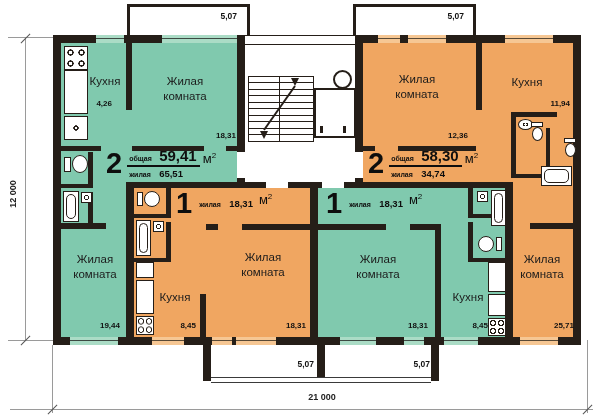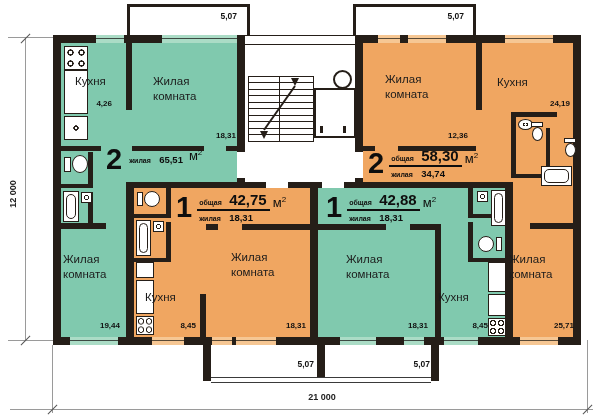--- a/index.html
+++ b/index.html
@@ -27,21 +27,21 @@
     background-image:repeating-linear-gradient(180deg,transparent 0 5.5px,var(--wall) 5.5px 6.5px);}
   .elev{position:absolute;background:#fff;border:2px solid var(--wall);}
   .chute{position:absolute;background:#fff;border:2px solid var(--wall);border-radius:50%;}
   
   .fx{position:absolute;background:#fff;border:1.5px solid var(--wall);box-sizing:border-box;}
   .round{border-radius:50%;}
   .stove{background-image:radial-gradient(circle,transparent 2px,var(--wall) 2px 3px,transparent 3.3px);background-size:50% 50%;}
   .sinky{background-image:radial-gradient(ellipse at center,transparent 0 1.5px,var(--wall) 1.5px 2.5px,transparent 2.8px);}
   .tub-in{position:absolute;left:2px;right:2px;top:2px;bottom:2px;border:1px solid var(--wall);border-radius:5px;}
   
-  .room-name{position:absolute;font-size:11.5px;line-height:1.3;text-align:left;color:#1b1b1b;}
+  .room-name{position:absolute;font-size:11.5px;line-height:1.3;text-align:center;color:#1b1b1b;}
   .area{position:absolute;font-size:8px;font-weight:bold;text-align:right;color:#111;}
   .apt{position:absolute;display:flex;align-items:center;color:#0e0e0e;}
   .apt-num{font-weight:bold;font-size:29px;line-height:.85;margin-right:5px;}
   .apt-mid{display:flex;flex-direction:column;}
   .apt-top{display:flex;align-items:baseline;border-bottom:2px solid #0e0e0e;padding:0 3px 1px 2px;}
   .apt-bot{display:flex;align-items:baseline;padding:1px 3px 0 2px;}
   .apt-word{font-size:7px;font-weight:bold;width:30px;}
   .apt-vt{font-size:15px;font-weight:bold;}
   .apt-vb{font-size:9.5px;font-weight:bold;}
   .apt-unit{font-size:13px;font-weight:normal;margin:-8px 0 0 3px;}
@@ -203,37 +203,41 @@
   <div class="room-name" style="left:75px;top:74px;width:60px;">Кухня</div>
   <div class="area" style="left:88px;top:99px;width:24px;">4,26</div>
   <div class="room-name" style="left:153px;top:74px;width:64px;">Жилая комната</div>
   <div class="area" style="left:206px;top:131px;width:30px;">18,31</div>
   <div class="room-name" style="left:63px;top:252px;width:64px;">Жилая комната</div>
   <div class="area" style="left:90px;top:321px;width:30px;">19,44</div>
 
   <div class="room-name" style="left:385px;top:72px;width:64px;">Жилая комната</div>
   <div class="area" style="left:436px;top:131px;width:32px;">12,36</div>
   <div class="room-name" style="left:497px;top:75px;width:60px;">Кухня</div>
-  <div class="area" style="left:540px;top:99px;width:30px;">24,19</div>
+  <div class="area" style="left:540px;top:99px;width:30px;">11,94</div>
   <div class="room-name" style="left:509px;top:252px;width:66px;">Жилая комната</div>
   <div class="area" style="left:544px;top:321px;width:30px;">25,71</div>
 
   <div class="room-name" style="left:145px;top:290px;width:60px;">Кухня</div>
   <div class="area" style="left:170px;top:321px;width:26px;">8,45</div>
   <div class="room-name" style="left:231px;top:250px;width:64px;">Жилая комната</div>
   <div class="area" style="left:276px;top:321px;width:30px;">18,31</div>
 
   <div class="room-name" style="left:346px;top:252px;width:64px;">Жилая комната</div>
   <div class="area" style="left:398px;top:321px;width:30px;">18,31</div>
   <div class="room-name" style="left:438px;top:290px;width:60px;">Кухня</div>
   <div class="area" style="left:462px;top:321px;width:26px;">8,45</div>
 
   <div class="apt" style="left:106px;top:147px;">
     <div class="apt-num">2</div>
     <div class="apt-mid">
+      <div class="apt-top">
+          <span class="apt-word">общая</span>
+          <span class="apt-vt">59,41</span>
+        </div>
       <div class="apt-bot">
           <span class="apt-word">жилая</span>
           <span class="apt-vb">65,51</span>
         </div>
     </div>
     <div class="apt-unit"><span>м</span><sup>2</sup></div>
   </div>
 
   <div class="apt" style="left:368px;top:147px;">
     <div class="apt-num">2</div>
@@ -246,39 +250,31 @@
           <span class="apt-word">жилая</span>
           <span class="apt-vb">34,74</span>
         </div>
     </div>
     <div class="apt-unit"><span>м</span><sup>2</sup></div>
   </div>
 
   <div class="apt" style="left:176px;top:191px;">
     <div class="apt-num">1</div>
     <div class="apt-mid">
-      <div class="apt-top">
-          <span class="apt-word">общая</span>
-          <span class="apt-vt">42,75</span>
-        </div>
       <div class="apt-bot">
           <span class="apt-word">жилая</span>
           <span class="apt-vb">18,31</span>
         </div>
     </div>
     <div class="apt-unit"><span>м</span><sup>2</sup></div>
   </div>
 
   <div class="apt" style="left:326px;top:191px;">
     <div class="apt-num">1</div>
     <div class="apt-mid">
-      <div class="apt-top">
-          <span class="apt-word">общая</span>
-          <span class="apt-vt">42,88</span>
-        </div>
       <div class="apt-bot">
           <span class="apt-word">жилая</span>
           <span class="apt-vb">18,31</span>
         </div>
     </div>
     <div class="apt-unit"><span>м</span><sup>2</sup></div>
   </div>
 
 </div>
 

